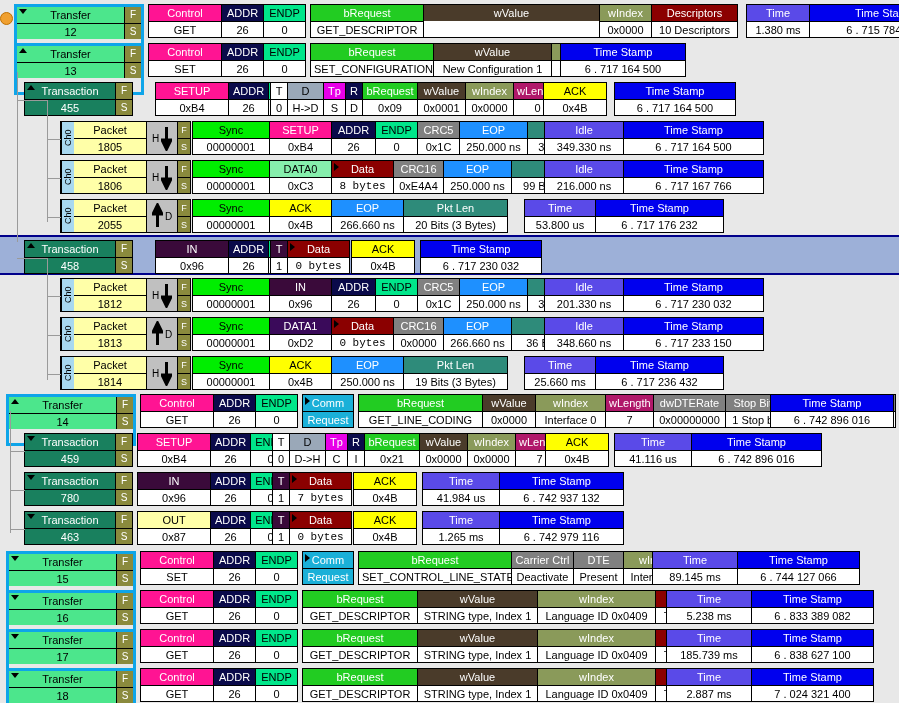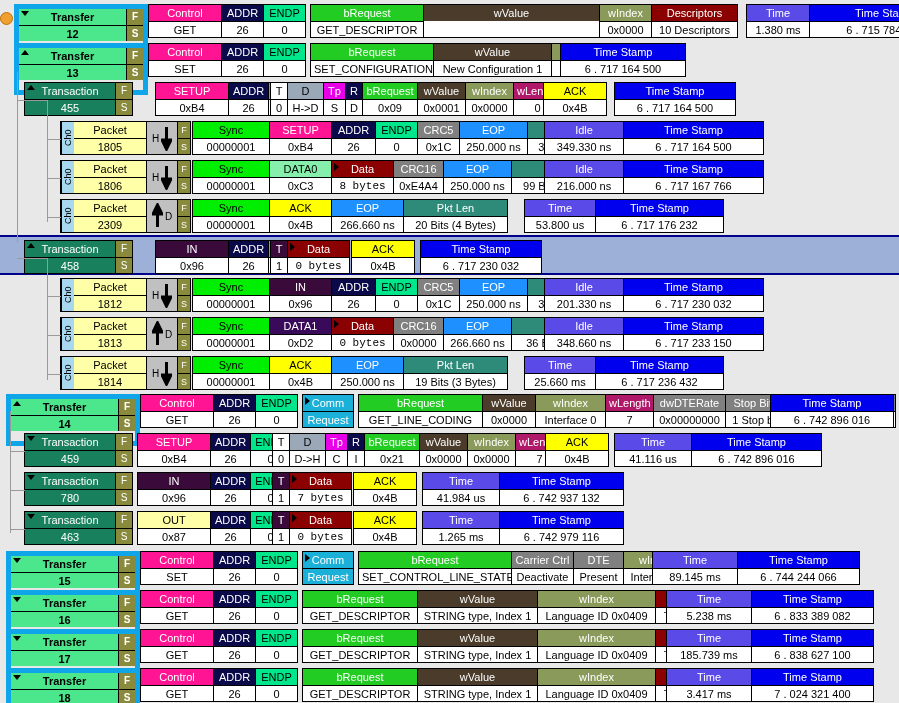--- a/index.html
+++ b/index.html
@@ -28,21 +28,21 @@
   .grp .hd, .grp .vl {
     height: 15px; line-height: 15px; font-size: 11px;
     text-align: center; white-space: nowrap; overflow: hidden;
     padding: 0 3px;
   }
   .grp .hd { color: #fff; }
   .grp .vl { background: #fff; color: #000; border-top: 1px solid #000; }
   .grp .hd, .grp .vl { height: 16px; line-height: 16px; }
 
   
-  .lbl-transfer { display:flex; border:5px solid #0ea5e9; height:52px;font-weight:bold; }
+  .lbl-transfer { display:flex; border:3px solid #0ea5e9; height:52px; }
   .lbl-transfer .name { width: 107px; }
   .lbl-transfer .fs   { width: 17px; }
   .lbl-transfer .name .hd,
   .lbl-transfer .name .vl { background: #4ce68c; color:#000; height:16px; line-height:16px;
                             font-size:11px; text-align:center; }
   .lbl-transfer .name .vl { border-top:1px solid #000; }
   .lbl-transfer .fs .hd, .lbl-transfer .fs .vl {
       background:#8a8a3d; color:#fff; height:16px; line-height:16px;
       font-size:10px; text-align:center; border-left:1px solid #000; }
   .lbl-transfer .fs .vl { border-top:1px solid #000; }
@@ -401,21 +401,21 @@
           <div class="hd hdrel" style="background: rgb(0, 0, 238); color: rgb(255, 255, 255);">Time Stamp</div>
           <div class="vl">6 . 717 167 766</div>
         </div>
       </div>
     </div>
     <div class="row" style="top: 199px; left: 0px; width: 899px;">
       <div class="lbl-pkt" style="position: absolute; left: 60px;">
         <div class="ch">Ch0</div>
         <div class="name">
           <div class="hd">Packet</div>
-          <div class="vl">2309</div>
+          <div class="vl">2055</div>
         </div>
         <div class="dir">
           <div class="dirwrap">
             <svg width="11" height="26" class="ar">
               <path d="M5.5 24 L5.5 8 M5.5 2 L1 11 L10 11 Z" stroke="#000" stroke-width="3" fill="#000"></path>
             </svg>
             <span>D</span>
           </div>
         </div>
         <div class="fs">
@@ -431,21 +431,21 @@
         <div class="f" style="width: 62px;">
           <div class="hd hdrel" style="background: rgb(255, 255, 0); color: rgb(0, 0, 0);">ACK</div>
           <div class="vl">0x4B</div>
         </div>
         <div class="f" style="width: 72px;">
           <div class="hd hdrel" style="background: rgb(30, 144, 255); color: rgb(255, 255, 255);">EOP</div>
           <div class="vl">266.660 ns</div>
         </div>
         <div class="f" style="width: 104px;">
           <div class="hd hdrel" style="background: rgb(46, 139, 122); color: rgb(255, 255, 255);">Pkt Len</div>
-          <div class="vl">20 Bits (4 Bytes)</div>
+          <div class="vl">20 Bits (3 Bytes)</div>
         </div>
       </div>
       <div class="grp" style="position: absolute; left: 524px;">
         <div class="f" style="width: 70px;">
           <div class="hd hdrel" style="background: rgb(90, 74, 232); color: rgb(255, 255, 255);">Time</div>
           <div class="vl">53.800 us</div>
         </div>
         <div class="f" style="width: 128px;">
           <div class="hd hdrel" style="background: rgb(0, 0, 238); color: rgb(255, 255, 255);">Time Stamp</div>
           <div class="vl">6 . 717 176 232</div>
@@ -973,21 +973,21 @@
           <div class="vl">0</div>
         </div>
       </div>
       <div class="grp" style="position: absolute; left: 652px;">
         <div class="f" style="width: 84px;">
           <div class="hd hdrel" style="background: rgb(90, 74, 232); color: rgb(255, 255, 255);">Time</div>
           <div class="vl">89.145 ms</div>
         </div>
         <div class="f" style="width: 122px;">
           <div class="hd hdrel" style="background: rgb(0, 0, 238); color: rgb(255, 255, 255);">Time Stamp</div>
-          <div class="vl">6 . 744 244 066</div>
+          <div class="vl">6 . 744 127 066</div>
         </div>
       </div>
     </div>
     <div class="row" style="top: 590px; left: 0px; width: 899px;">
       <div class="lbl-transfer" style="position: absolute; left: 6px;">
         <div class="name">
           <div class="hd hdrel">Transfer<span class="tri tri-dn"></span></div>
           <div class="vl">16</div>
         </div>
         <div class="fs">
@@ -1131,21 +1131,21 @@
           <div class="vl">Language ID 0x0409</div>
         </div>
         <div class="f" style="width: 106px;">
           <div class="hd hdrel" style="background: rgb(139, 0, 0); color: rgb(255, 255, 255);">Descriptors</div>
           <div class="vl">Texas Instruments</div>
         </div>
       </div>
       <div class="grp" style="position: absolute; left: 666px;">
         <div class="f" style="width: 84px;">
           <div class="hd hdrel" style="background: rgb(90, 74, 232); color: rgb(255, 255, 255);">Time</div>
-          <div class="vl">3.417 ms</div>
+          <div class="vl">2.887 ms</div>
         </div>
         <div class="f" style="width: 122px;">
           <div class="hd hdrel" style="background: rgb(0, 0, 238); color: rgb(255, 255, 255);">Time Stamp</div>
           <div class="vl">7 . 024 321 400</div>
         </div>
       </div>
     </div>
     <div style="position: absolute; left: 17px; top: 72px; width: 1px; height: 170px; background: rgb(154, 154, 154);"></div>
     <div style="position: absolute; left: 17px; top: 100px; width: 30px; height: 1px; background: rgb(154, 154, 154);"></div>
     <div style="position: absolute; left: 47px; top: 100px; width: 1px; height: 122px; background: rgb(154, 154, 154);"></div>

